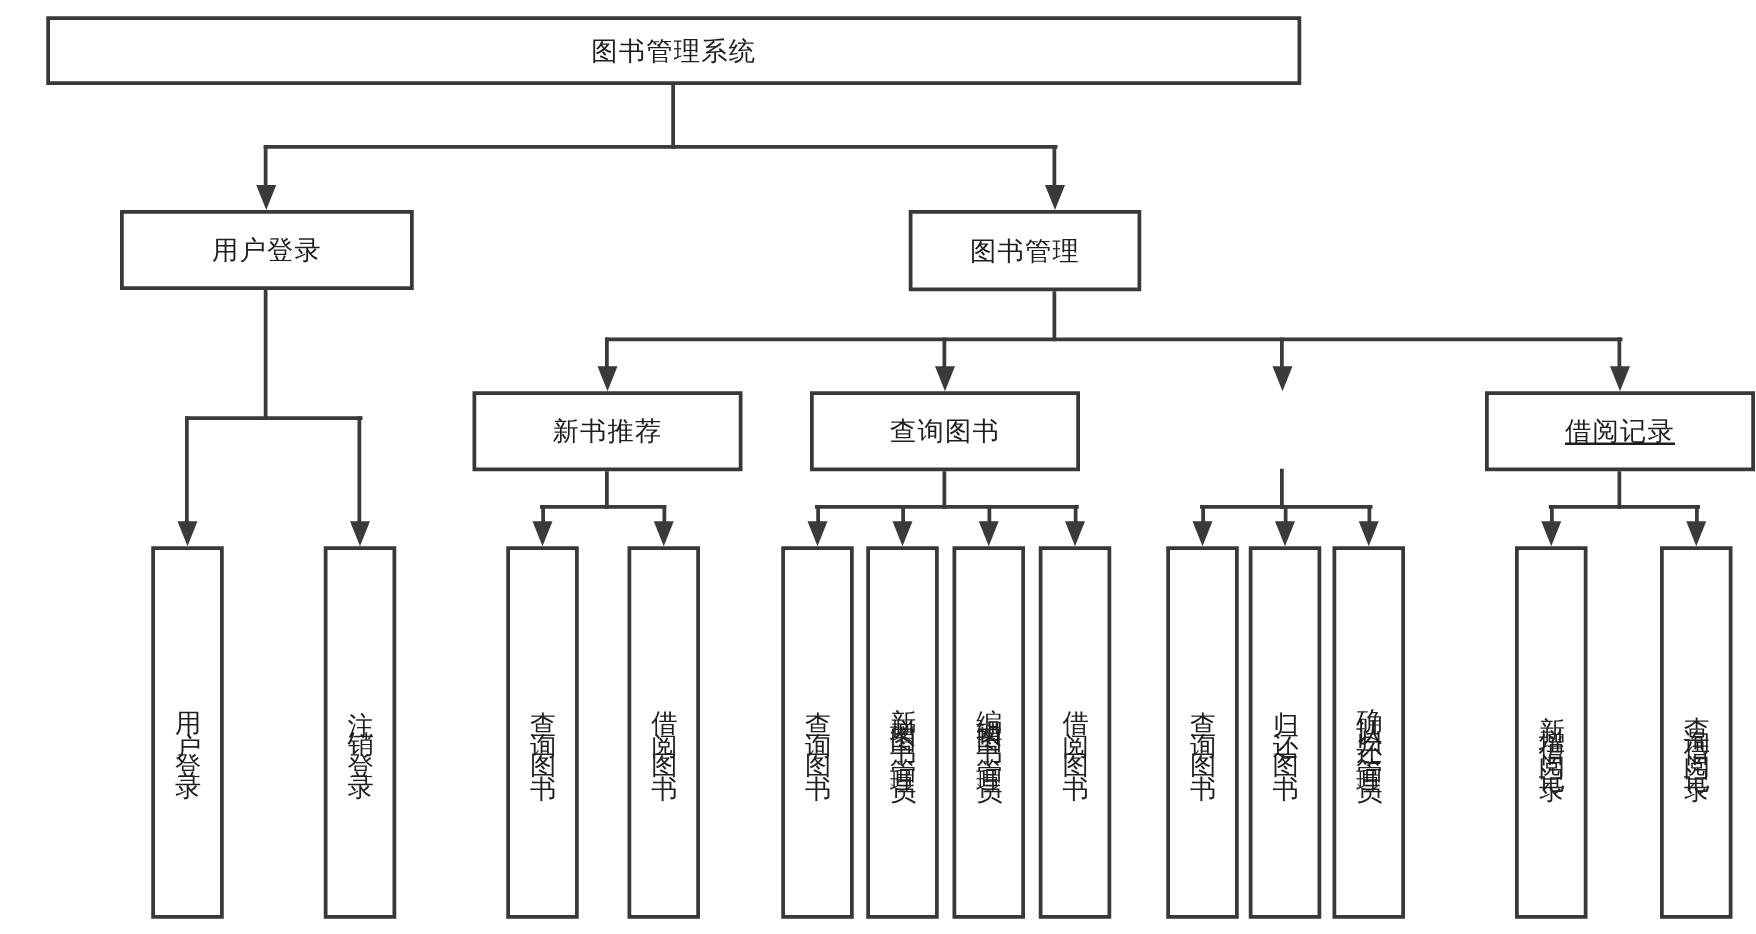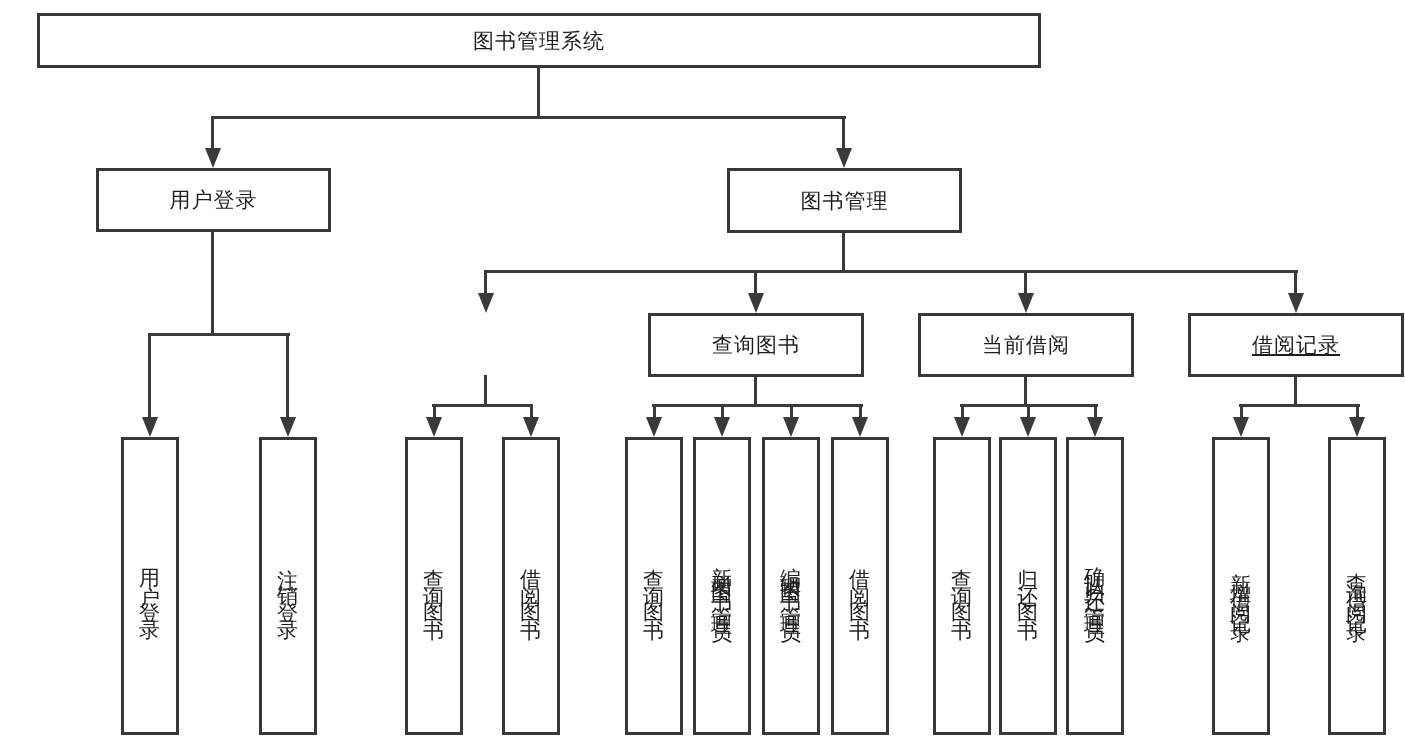--- a/index.html
+++ b/index.html
@@ -139,32 +139,32 @@
   <div class="arrow" style="left:1333px; top:417px;"></div>
 
   <div class="box" style="left:21px; top:13px; width:1004px; height:55px;">
     <span>图书管理系统</span>
   </div>
 
   <div class="box" style="left:80px; top:168px; width:235px; height:64px;">
     <span>用户登录</span>
   </div>
 
-  <div class="box" style="left:711px; top:168px; width:235px; height:65px;">
+  <div class="box" style="left:711px; top:168px; width:186px; height:65px;">
     <span>图书管理</span>
   </div>
 
+  <div class="box" style="left:362px; top:313px; width:216px; height:64px;">
+    <span>新书推荐</span>
+  </div>
 
   <div class="box" style="left:632px; top:313px; width:216px; height:64px;">
     <span>查询图书</span>
   </div>
 
-  <div class="box" style="left:902px; top:313px; width:216px; height:64px;">
-    <span>当前借阅</span>
-  </div>
 
   <div class="box" style="left:1172px; top:313px; width:216px; height:64px;text-decoration:underline;">
     <span>借阅记录</span>
   </div>
 
   <div class="box leaf" style="left:105px;">
     <span class="vtext ls4">用户登录</span>
   </div>
 
   <div class="box leaf" style="left:243px;">

